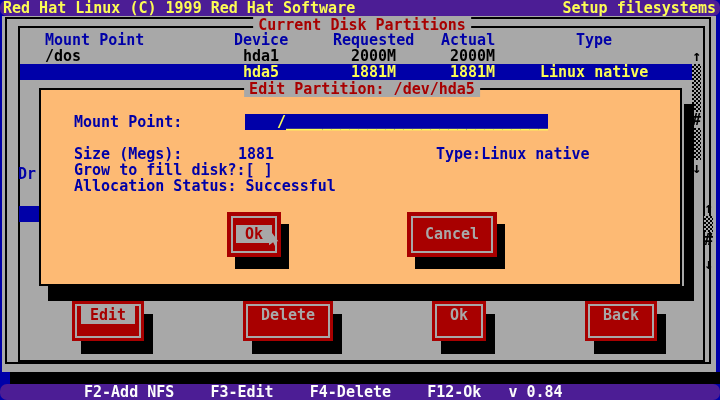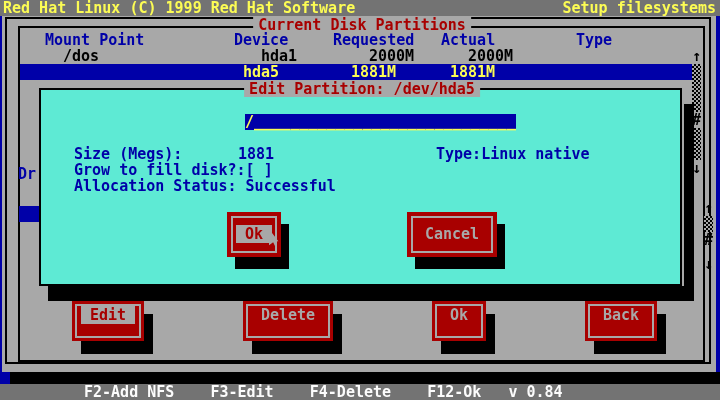--- a/index.html
+++ b/index.html
@@ -2,24 +2,24 @@
 <html><head>
 <meta charset="utf-8">
 <style>
   html,body{margin:0;padding:0;}
   body{width:720px;height:400px;overflow:hidden;background:#0000A8;
        font-family:"DejaVu Sans Mono",monospace;font-weight:bold;font-size:15px;line-height:16px;}
   #stage{position:relative;width:720px;height:400px;}
   .abs{position:absolute;}
   .t{position:absolute;white-space:pre;height:16px;}
   .blu{color:#0000A8;}
-  .blk{color:#000000;margin-left:18px;}
+  .blk{color:#000000;}
   .yel{color:#FCFC54;}
   .wht{color:#FCFCFC;}
-  .bar{position:absolute;left:0;width:720px;height:16px;background:#737373;}
+  .bar{position:absolute;left:0;width:720px;height:16px;background:#4c1d95;border-radius:7px;}
   .winbg{position:absolute;background:#A8A8A8;}
   .frame{position:absolute;border:2px solid #000;background:transparent;box-sizing:border-box;}
   .boxtitle{position:absolute;background:#A8A8A8;color:#A80000;padding:0 5px;white-space:pre;height:16px;transform:translateX(-50%);}
   .shadow{position:absolute;background:#000;}
   .btn{position:absolute;background:#A80000;box-sizing:border-box;}
   .btn-inner{position:absolute;inset:3px;border:2px solid #A8A8A8;}
   .btn-lbl{position:absolute;left:0;right:0;text-align:center;color:#A8A8A8;white-space:pre;height:16px;}
   .focus-patch{background:#A8A8A8;color:#A80000;padding:0 9px;}
   .selrow{position:absolute;background:#0000A8;}
   .sg{position:absolute;width:9px;color:#000;text-align:center;white-space:pre;height:16px;}
@@ -57,20 +57,21 @@
     <span class="t blk" style="left:25px;top:0;">/dos</span>
     <span class="t blk" style="left:223px;top:0;">hda1</span>
     <span class="t blk" style="left:331px;top:0;">2000M</span>
     <span class="t blk" style="left:430px;top:0;">2000M</span>
   </div>
 
   <div class="selrow" style="left:20px;top:64px;width:672px;height:16px;">
     <span class="t yel" style="left:223px;top:0;">hda5</span>
     <span class="t yel" style="left:331px;top:0;">1881M</span>
     <span class="t yel" style="left:430px;top:0;">1881M</span>
+    <span class="t yel" style="left:520px;top:0;">Linux native</span>
   </div>
 
   <span class="sg" style="left:692px;top:48px;">↑</span>
   <div class="track" style="left:692px;top:64px;height:48px;"></div>
   <span class="sg" style="left:692px;top:112px;">#</span>
   <div class="track" style="left:692px;top:128px;height:32px;"></div>
   <span class="sg" style="left:692px;top:160px;">↓</span>
 
   <span class="t blu" style="left:18px;top:166px;">Dr</span>
   <div class="selrow" style="left:19px;top:206px;width:20px;height:16px;"></div>
@@ -98,24 +99,25 @@
     <div class="btn-lbl" style="top:6px;">Ok</div>
   </div>
   <div class="btn" style="left:585px;top:301px;width:72px;height:40px;">
     <div class="btn-inner"></div>
     <div class="btn-lbl" style="top:6px;">Back</div>
   </div>
 
   <div class="shadow" style="left:684px;top:104px;width:10px;height:197px;"></div>
   <div class="shadow" style="left:48px;top:286px;width:646px;height:15px;"></div>
 
-  <div class="abs" style="left:39px;top:88px;width:643px;height:198px;background:#5eead4;border:2px solid #000;box-sizing:border-box;">
+  <div class="abs" style="left:39px;top:88px;width:643px;height:198px;background:#fdba74;border:2px solid #000;box-sizing:border-box;">
     <div class="boxtitle" style="left:321px;top:-9px;">Edit Partition: /dev/hda5</div>
 
-    <div class="input" style="left:204px;top:24px;width:271px;">/_____________________________</div>
+    <span class="t blu" style="left:33px;top:24px;">Mount Point:</span>
+    <div class="input" style="left:204px;top:24px;width:271px;padding-left:32px;">/_____________________________</div>
 
     <span class="t blu" style="left:33px;top:56px;">Size (Megs):</span>
     <span class="t blu" style="left:197px;top:56px;">1881</span>
     <span class="t blu" style="left:395px;top:56px;">Type:Linux native</span>
 
     <span class="t blu" style="left:33px;top:72px;">Grow to fill disk?:[ ]</span>
     <span class="t blu" style="left:33px;top:88px;">Allocation Status: Successful</span>
 
     <div class="shadow" style="left:194px;top:134px;width:54px;height:45px;"></div>
     <div class="shadow" style="left:374px;top:134px;width:90px;height:45px;"></div>

